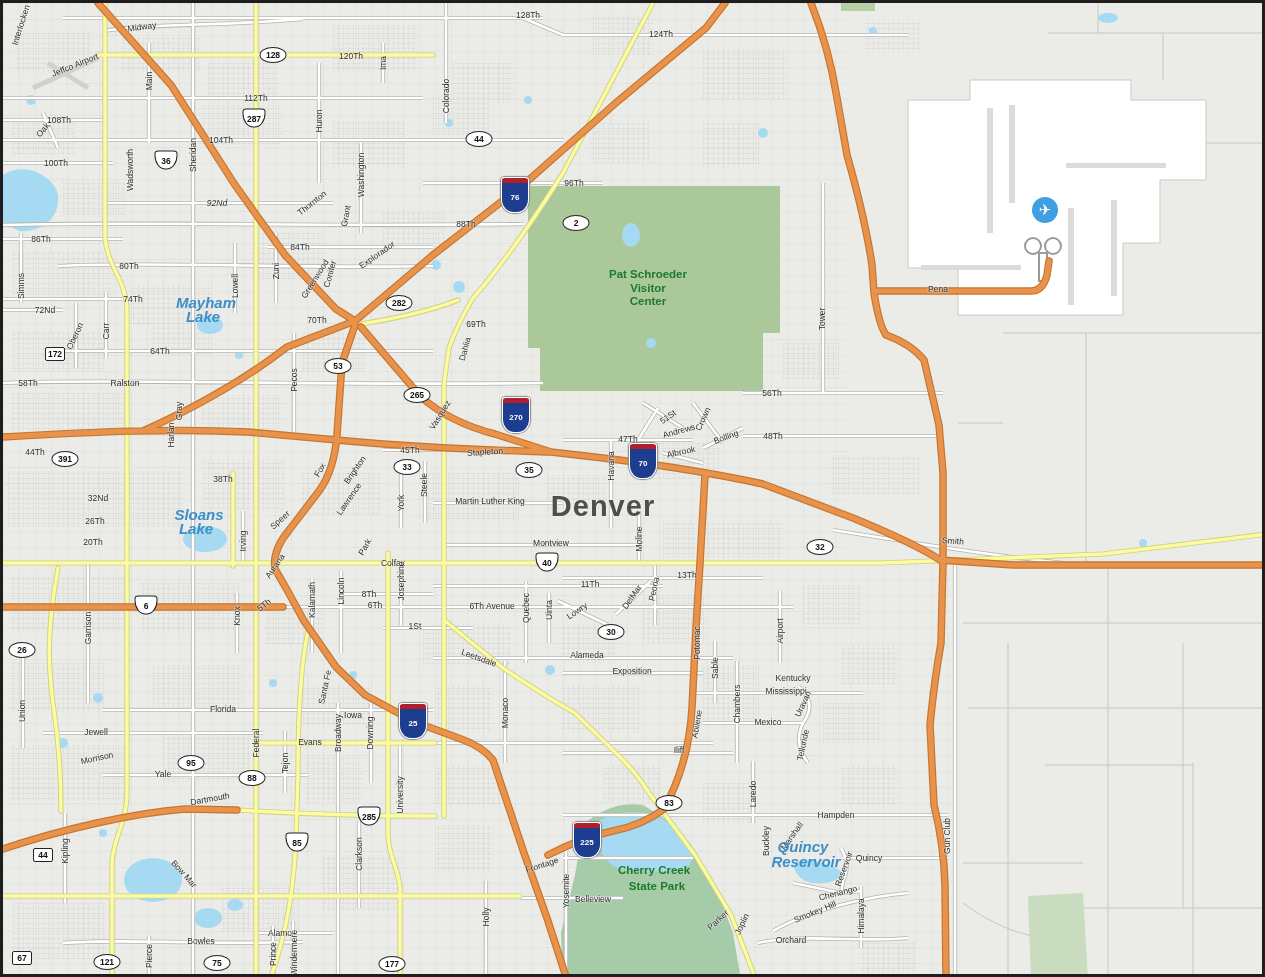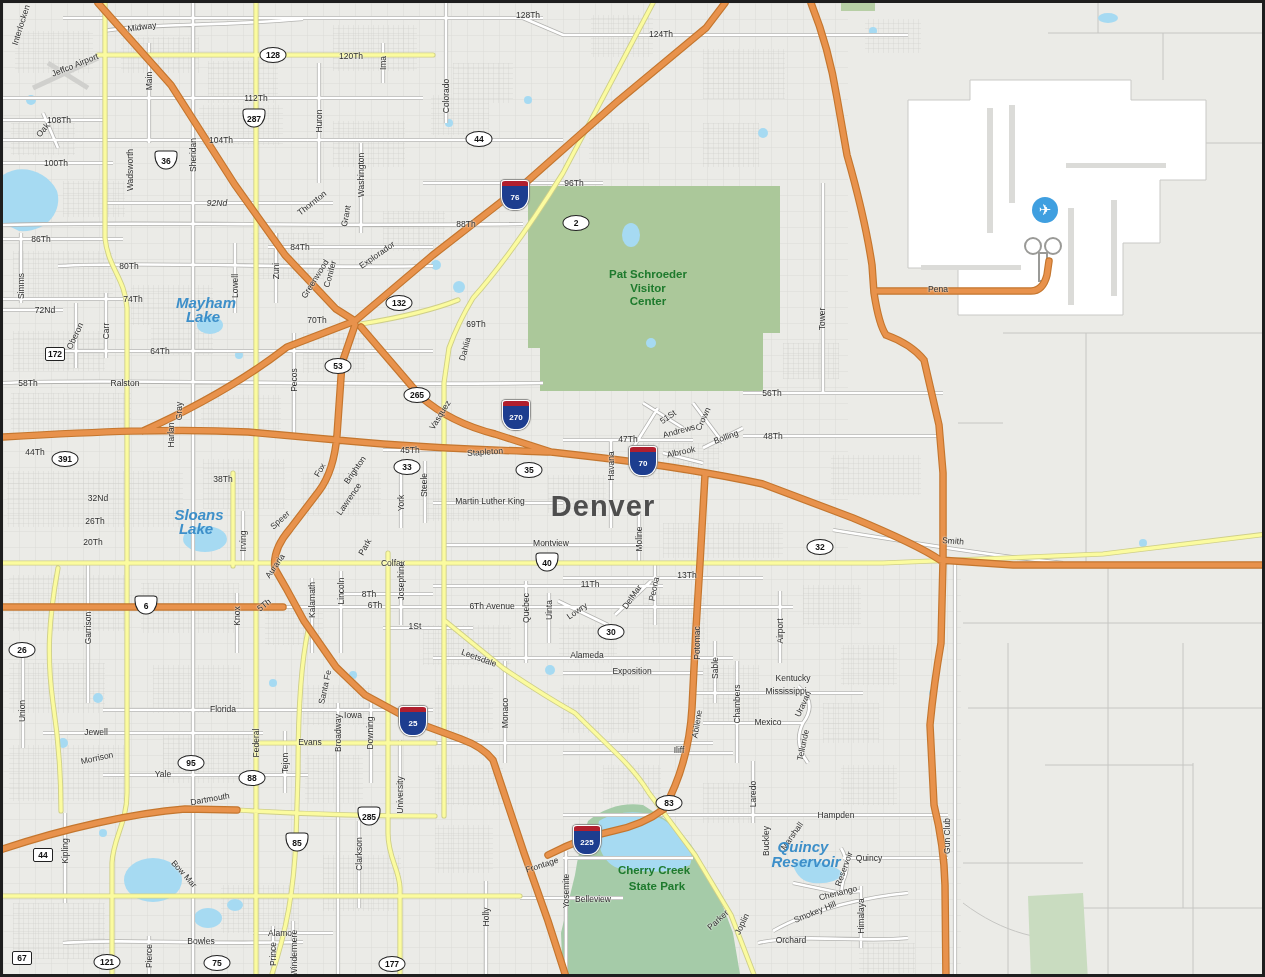--- a/index.html
+++ b/index.html
@@ -11,21 +11,21 @@
       transform:translate(-50%,-50%) rotate(var(--r,0deg));
       text-shadow:0 0 2px #f4f4f0,0 0 2px #f4f4f0;}
   .lb.city{font-size:29px;font-weight:bold;color:#4e4e4e;letter-spacing:1px;text-shadow:0 0 3px #eee;}
   .lb.park{font-size:11.5px;font-weight:bold;color:#1e7a2d;text-shadow:none;}
   .lb.water{font-size:15px;font-weight:bold;font-style:italic;color:#3d8fc9;text-shadow:none;}
   .shd{position:absolute;transform:translate(-50%,-50%);display:flex;align-items:center;justify-content:center;
        font-weight:bold;color:#111;background:#fff;font-size:8.5px;z-index:30;box-sizing:border-box;}
   .shd.oval{width:27px;height:16px;border:1.6px solid #222;border-radius:50%;}
   .shd.sq{width:20px;height:14px;border:1.6px solid #222;border-radius:2px;}
   .shd.us{width:23px;height:19px;border:1.7px solid #222;border-radius:4px 4px 11px 11px/3px 3px 14px 14px;}
-  .shd.i{width:28px;height:30px;color:#fff;border:1.5px solid #fff;box-shadow:0 0 1px 1px #8a8a88;
+  .shd.i{width:28px;height:36px;color:#fff;border:1.5px solid #fff;box-shadow:0 0 1px 1px #8a8a88;
         background:linear-gradient(#b01f2e 0 5px,#1d3d8f 5px 100%);
         border-radius:4px 4px 12px 12px/3px 3px 14px 14px;font-size:8px;padding-top:4px;}
   .plane{position:absolute;z-index:25;width:26px;height:26px;border-radius:50%;background:#3f9fe0;
         color:#fff;display:flex;align-items:center;justify-content:center;font-size:15px;
         transform:translate(-50%,-50%);}
 </style>
 </head>
 <body>
 
 <div class="map">
@@ -286,21 +286,21 @@
       <div class="shd i" style="left: 584px; top: 837px;">225</div>
       <div class="shd us" style="left: 163px; top: 157px;">36</div>
       <div class="shd us" style="left: 251px; top: 115px;">287</div>
       <div class="shd us" style="left: 143px; top: 602px;">6</div>
       <div class="shd us" style="left: 544px; top: 559px;">40</div>
       <div class="shd us" style="left: 294px; top: 839px;">85</div>
       <div class="shd us" style="left: 366px; top: 813px;">285</div>
       <div class="shd oval" style="left: 270px; top: 52px;">128</div>
       <div class="shd oval" style="left: 476px; top: 136px;">44</div>
       <div class="shd oval" style="left: 573px; top: 220px;">2</div>
-      <div class="shd oval" style="left: 396px; top: 300px;">132</div>
+      <div class="shd oval" style="left: 396px; top: 300px;">282</div>
       <div class="shd oval" style="left: 335px; top: 363px;">53</div>
       <div class="shd oval" style="left: 414px; top: 392px;">265</div>
       <div class="shd oval" style="left: 404px; top: 464px;">33</div>
       <div class="shd oval" style="left: 526px; top: 467px;">35</div>
       <div class="shd oval" style="left: 62px; top: 456px;">391</div>
       <div class="shd oval" style="left: 19px; top: 647px;">26</div>
       <div class="shd oval" style="left: 608px; top: 629px;">30</div>
       <div class="shd oval" style="left: 817px; top: 544px;">32</div>
       <div class="shd oval" style="left: 666px; top: 800px;">83</div>
       <div class="shd oval" style="left: 188px; top: 760px;">95</div>

